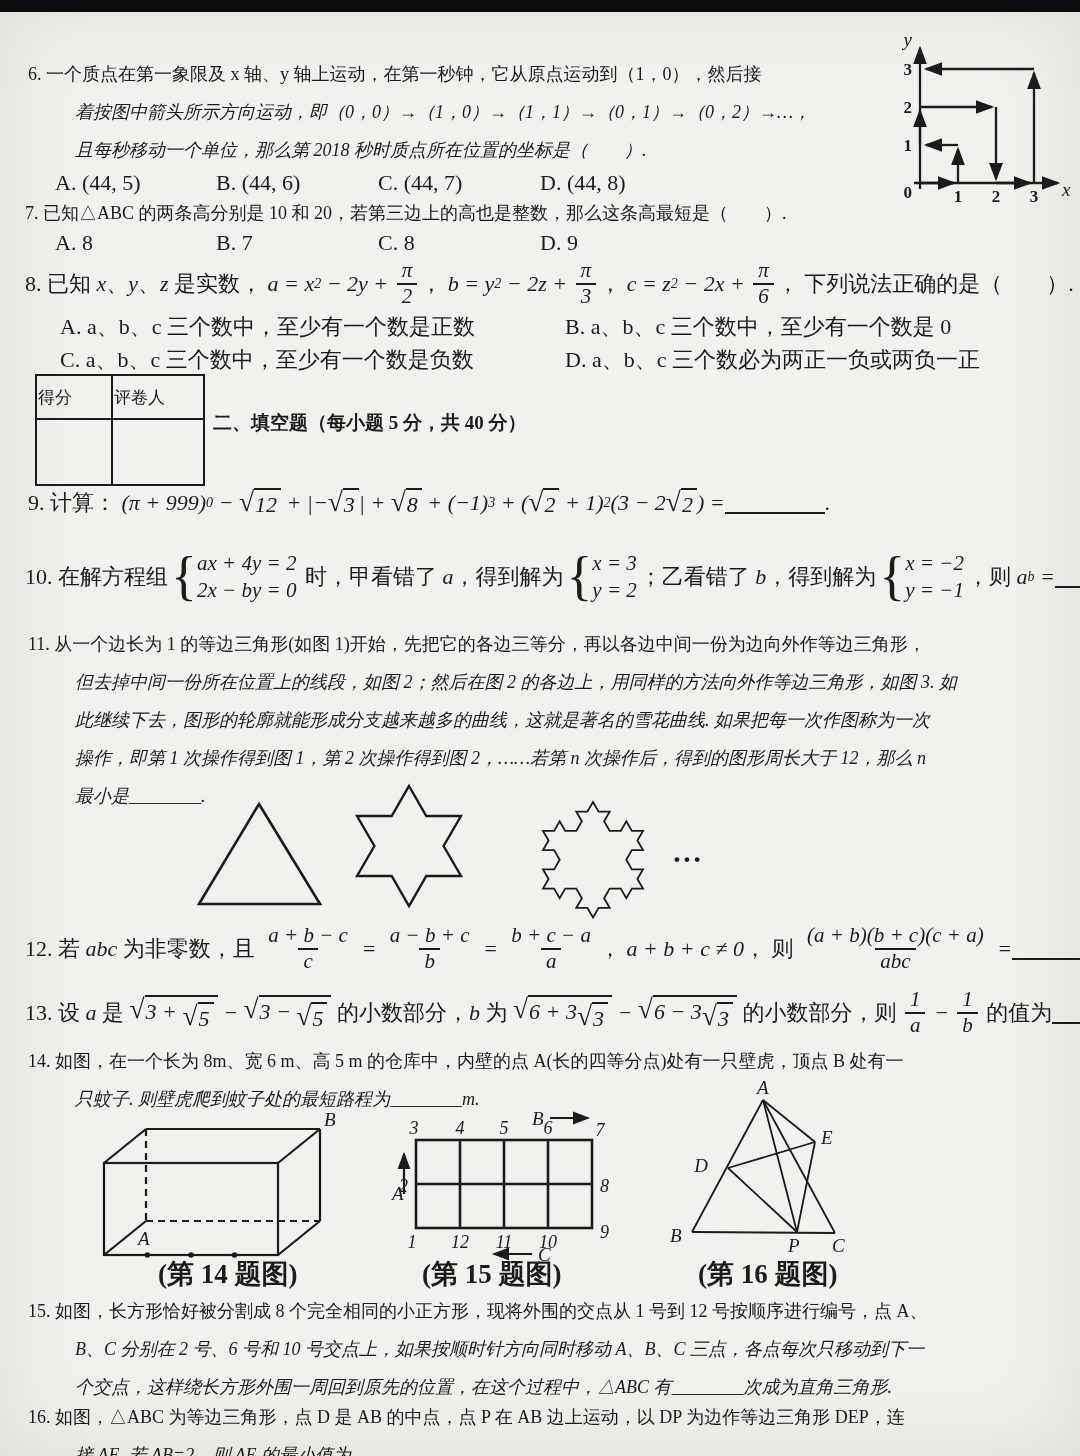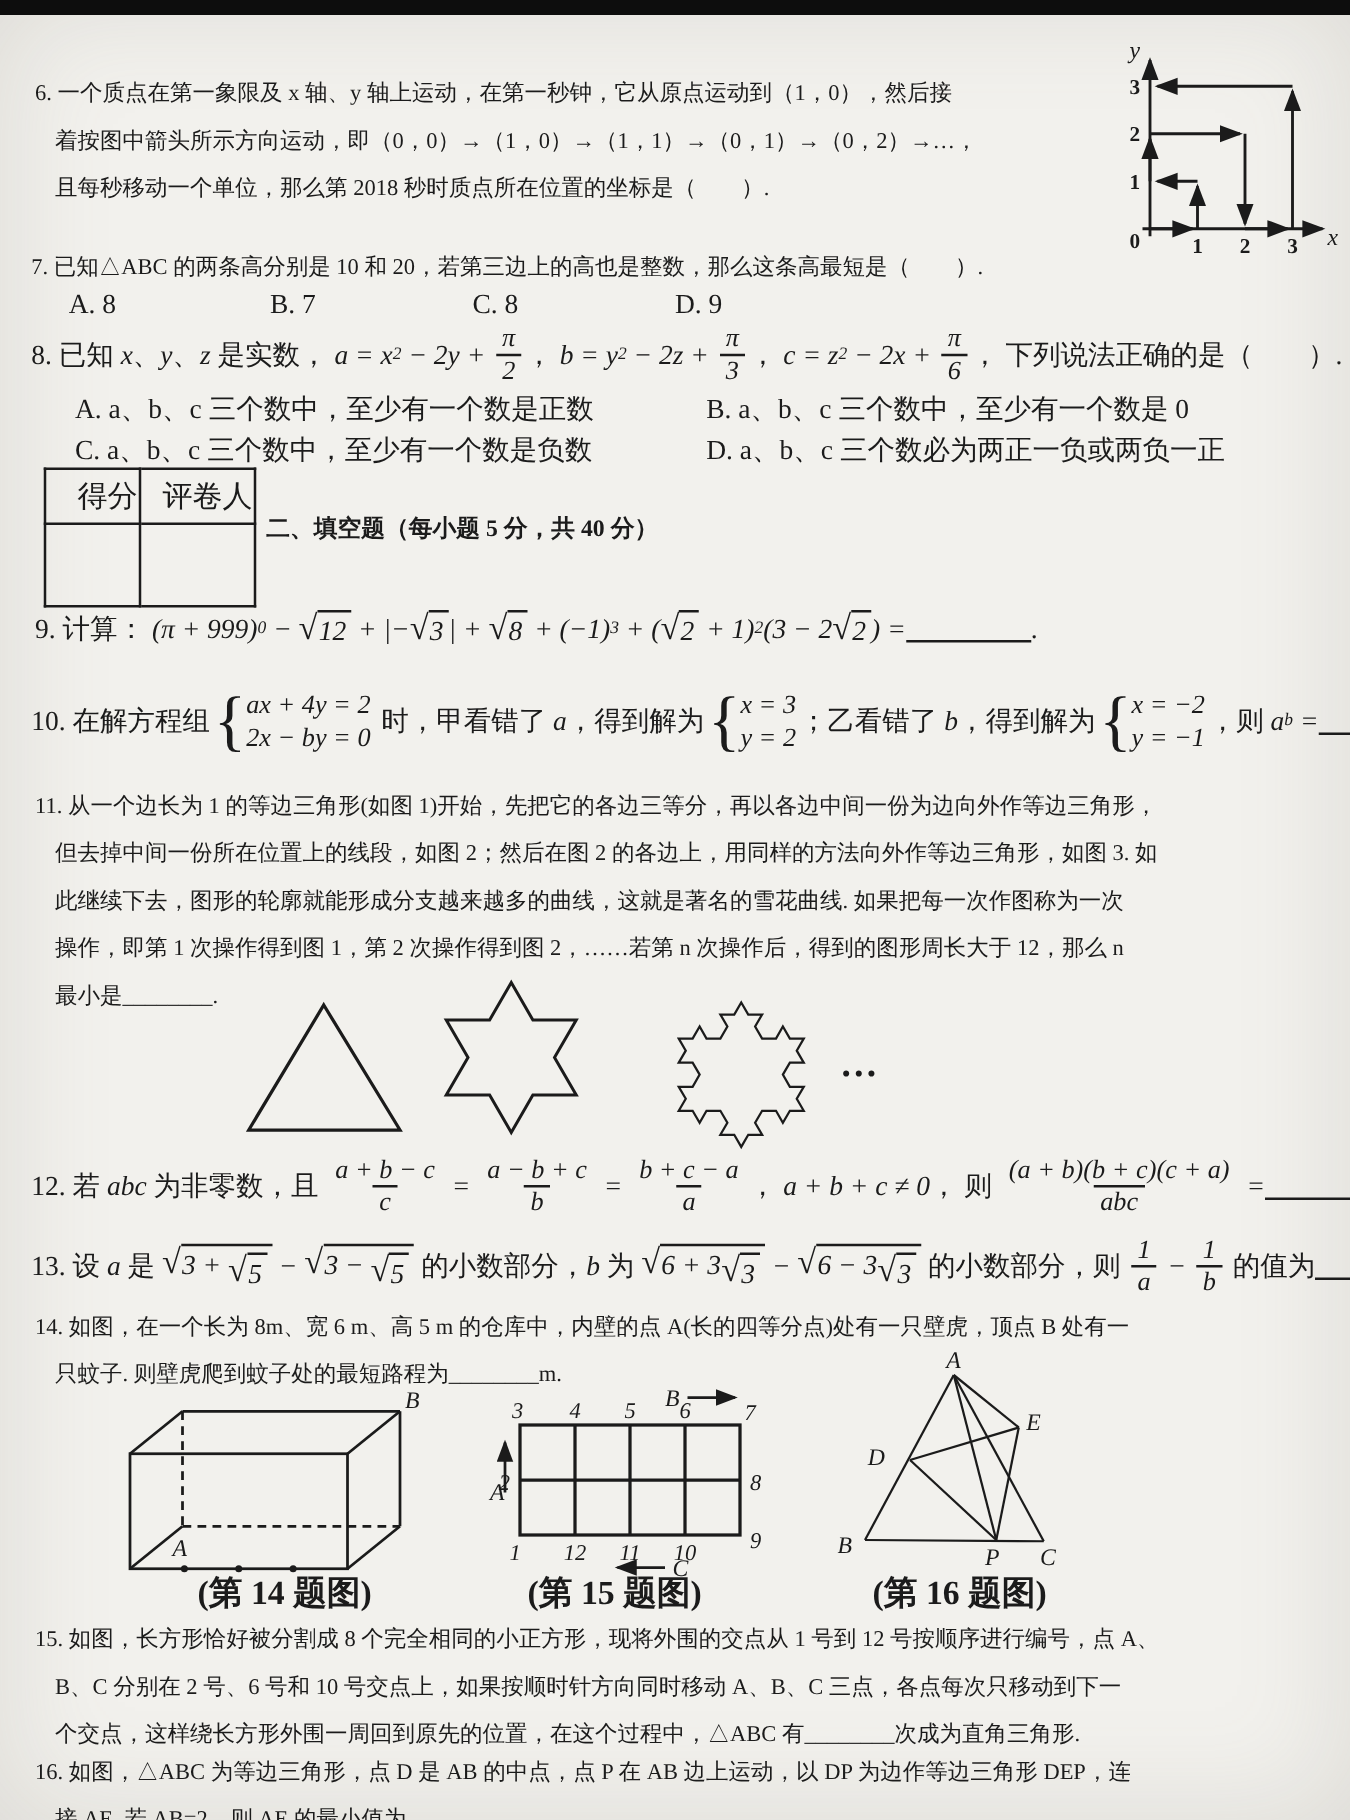--- a/index.html
+++ b/index.html
@@ -2,40 +2,40 @@
 <html><head>
 <meta charset="utf-8">
 <style>
   html,body{margin:0;padding:0;background:#d8d6d2;}
   .page{position:relative;width:1080px;height:1456px;margin:0 auto;background:#f2f1ed;
         font-family:"Liberation Serif",serif;color:#1b1b1b;overflow:hidden;
         box-shadow:inset 0 0 90px rgba(120,115,105,.18);}
   .topbar{position:absolute;left:0;top:0;width:1080px;height:12px;background:#0d0d0d;}
   .q{position:absolute;font-size:18px;line-height:38px;white-space:nowrap;}
   .q .ln{display:block;}
-  .q .cont{margin-left:16px;}
+  .q .cont{margin-left:47px;font-style:italic;}
   .optrow{position:absolute;font-size:22px;white-space:nowrap;}
   .optrow span{position:absolute;top:0;}
   .mathrow{position:absolute;font-size:22px;white-space:pre;}
   .mi{font-style:italic;}
   .mt{font-style:normal;}
   .msup{font-style:italic;font-size:14px;vertical-align:9px;}
   .frac{display:inline-flex;flex-direction:column;align-items:center;vertical-align:middle;
         font-style:italic;font-size:21px;line-height:1.12;margin:0 3px;text-align:center;}
   .fnum{padding:0 5px;}
   .fden{border-top:2px solid #1b1b1b;padding:0 5px;}
   .rad{display:inline-flex;align-items:stretch;vertical-align:-6px;}
   .rsign{font-size:1.25em;line-height:1.05;font-style:normal;}
   .rbody{border-top:2px solid #1b1b1b;padding:2px 4px 0 1px;font-style:italic;}
   .cases{display:inline-flex;align-items:center;vertical-align:middle;margin:0 3px;}
   .brace{font-size:54px;line-height:.95;font-weight:400;}
   .ccol{display:flex;flex-direction:column;font-style:italic;font-size:21px;line-height:1.3;white-space:pre;}
   .blank{display:inline-block;border-bottom:2.2px solid #1b1b1b;height:.95em;vertical-align:baseline;}
   .scoretable{position:absolute;left:35px;top:374px;border-collapse:collapse;}
-  .scoretable td{border:2.6px solid #1b1b1b;text-align:right;font-size:24px;}
+  .scoretable td{border:2.6px solid #1b1b1b;text-align:left;font-size:17px;}
   .scoretable .hrow td{height:40px;}
   .scoretable .erow td{height:62px;}
   .scoretable td.c1{width:72px;}
   .scoretable td.c2{width:88px;}
   .secheader{position:absolute;font-size:19px;font-weight:bold;}
   .cap{position:absolute;font-size:27px;font-weight:bold;white-space:nowrap;}
   .figdots{position:absolute;font-size:30px;font-weight:bold;letter-spacing:2px;}
   svg{position:absolute;overflow:visible;}
   svg text{font-family:"Liberation Serif",serif;fill:#1b1b1b;}
   .lab{font-style:italic;font-size:19px;}
@@ -45,20 +45,26 @@
 </head>
 <body>
 
 <div class="page">
   <div class="topbar"></div>
 
   <div class="q" style="left:28px;top:55px;">
     <span class="ln">6. 一个质点在第一象限及 x 轴、y 轴上运动，在第一秒钟，它从原点运动到（1，0），然后接</span>
     <span class="ln cont">着按图中箭头所示方向运动，即（0，0）→（1，0）→（1，1）→（0，1）→（0，2）→…，</span>
     <span class="ln cont">且每秒移动一个单位，那么第 2018 秒时质点所在位置的坐标是（　　）.</span>
+  </div>
+  <div class="optrow" style="left:55px;top:170px;width:650px;height:30px;">
+    <span style="left:0;">A. (44, 5)</span>
+    <span style="left:161px;">B. (44, 6)</span>
+    <span style="left:323px;">C. (44, 7)</span>
+    <span style="left:485px;">D. (44, 8)</span>
   </div>
 
   <svg style="left:888px;top:30px;" width="182" height="177" viewBox="0 0 182 177">
     <defs>
       <marker id="ah1" markerWidth="9" markerHeight="8" refX="7" refY="3" orient="auto">
         <path d="M0,0 L8,3 L0,6 z" fill="#1b1b1b"></path>
       </marker>
     </defs>
     <g stroke="#1b1b1b" stroke-width="2.3" fill="none">
       <line x1="26" y1="153" x2="170" y2="153" marker-end="url(#ah1)"></line>

